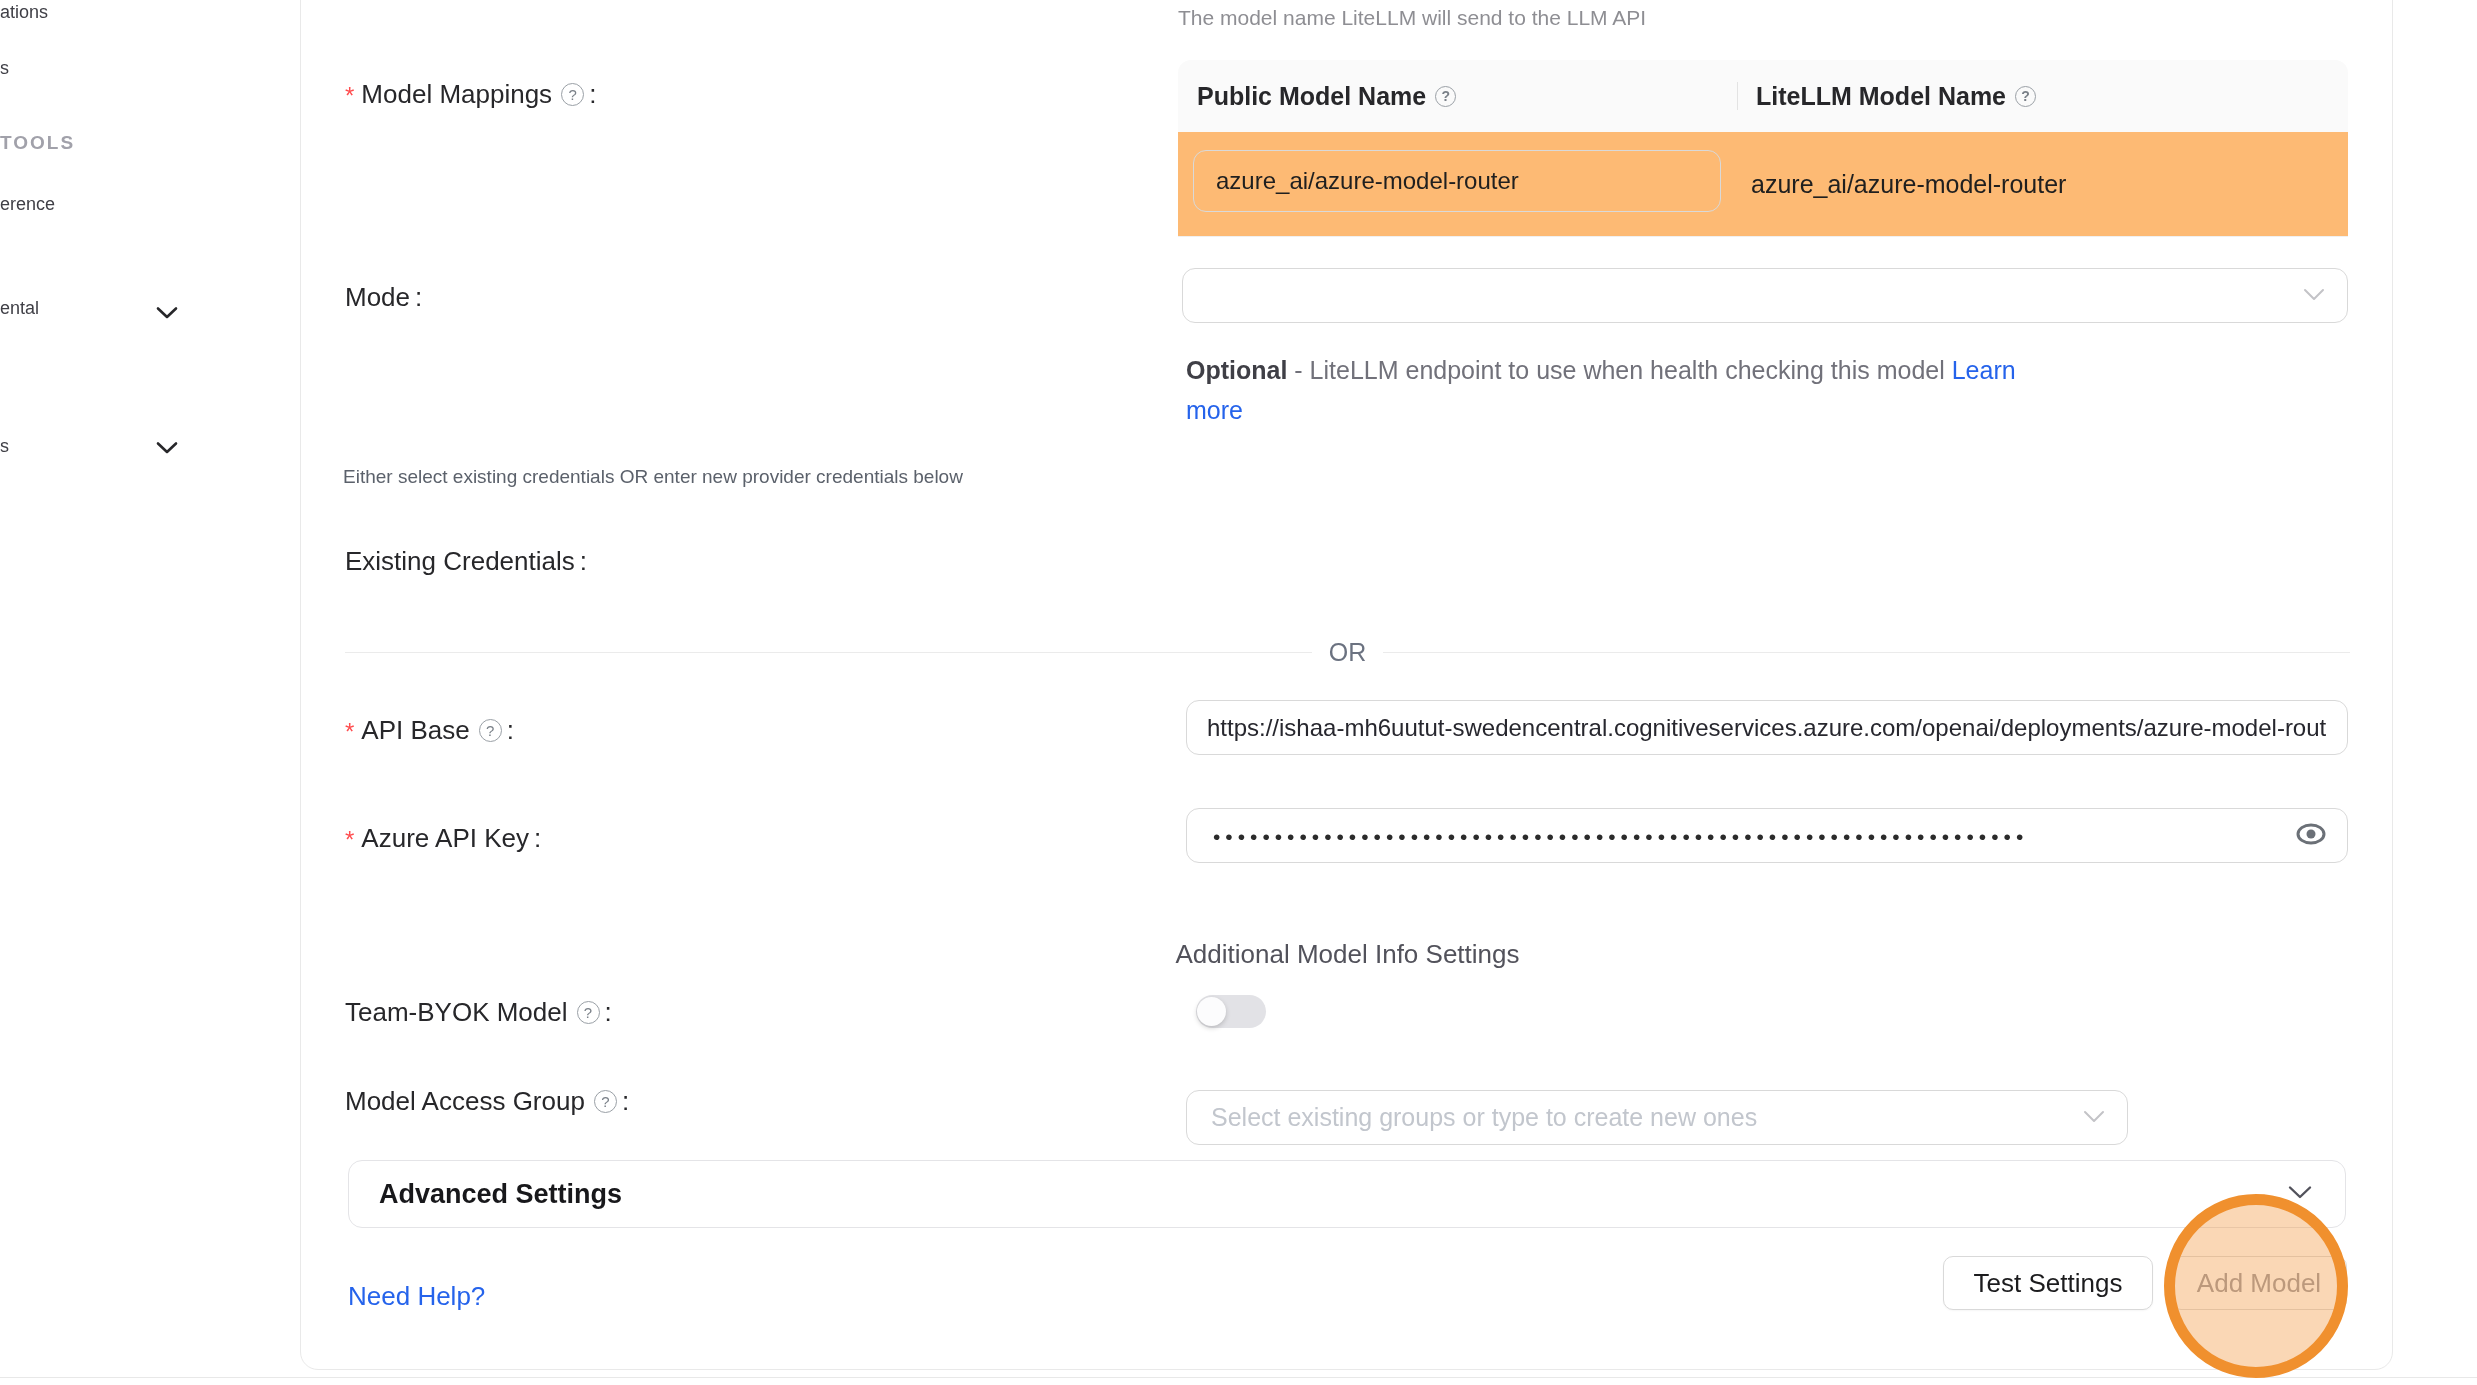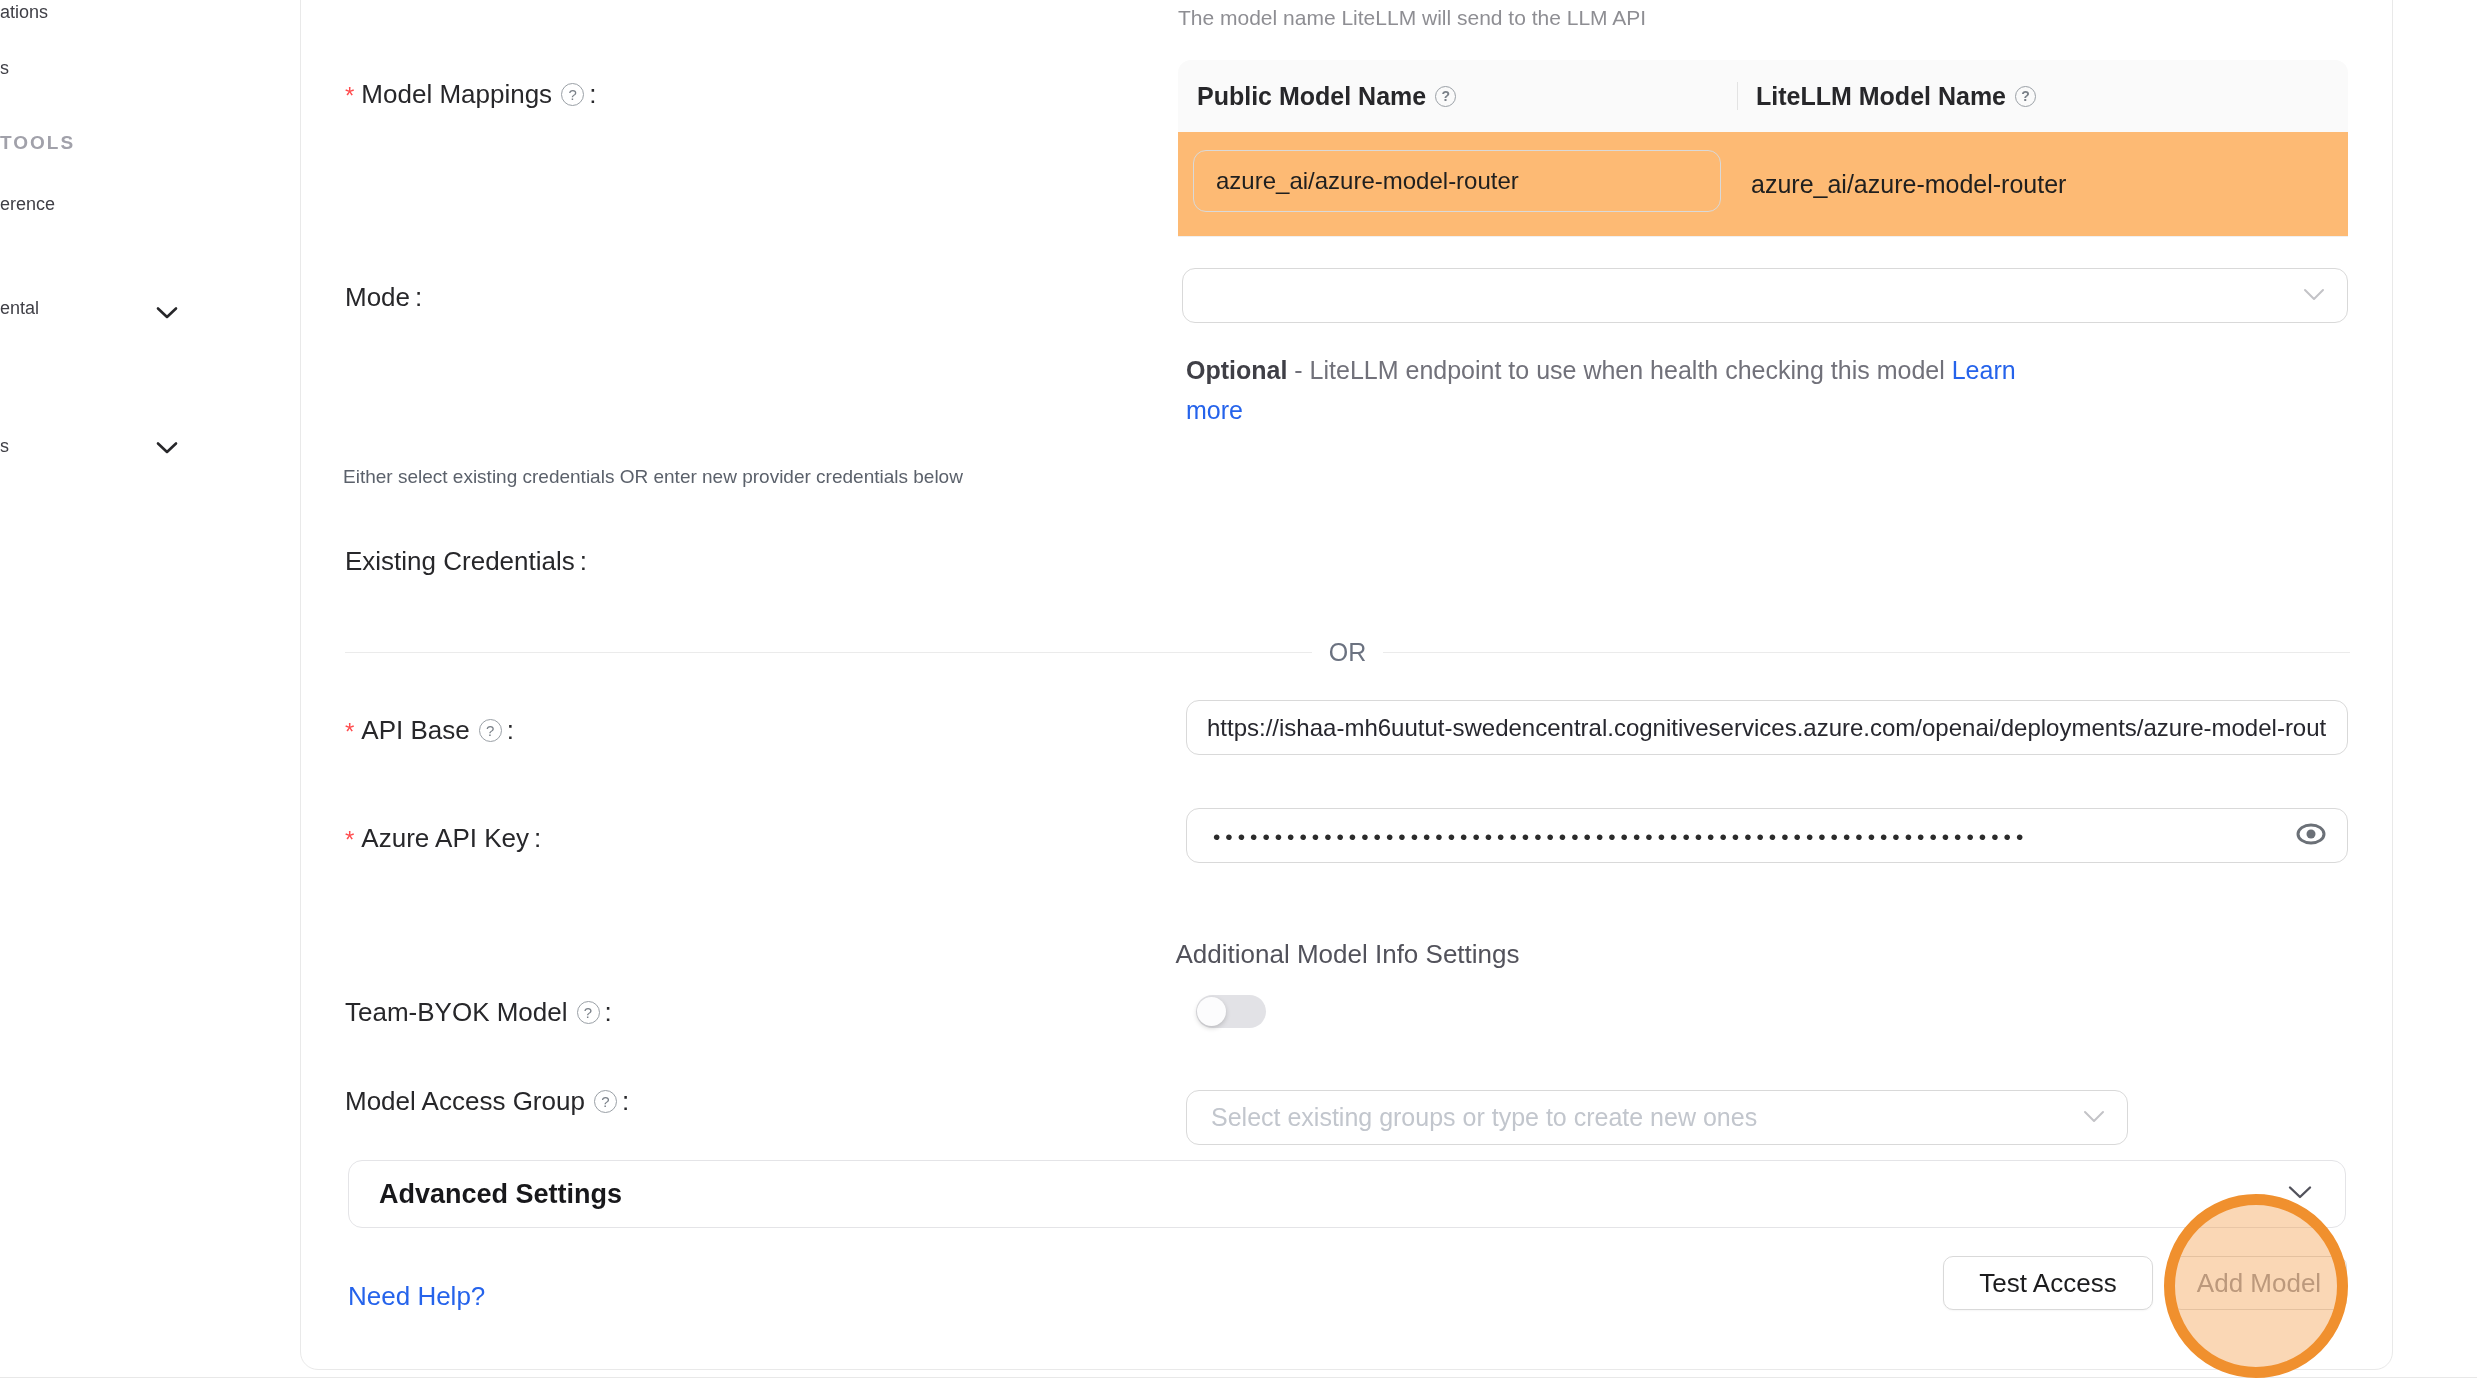--- a/index.html
+++ b/index.html
@@ -225,20 +225,20 @@
   <div class="adv">
     <span class="t">Advanced Settings</span>
     <span>
       <svg width="26" height="15" viewBox="0 0 26 15">
           <path d="M3 2.5 L13 12 L23 2.5" fill="none" stroke="#52525b" stroke-width="2.4" stroke-linecap="round" stroke-linejoin="round"></path>
         </svg>
     </span>
   </div>
 
   <a class="need-help" href="#">Need Help?</a>
-  <div class="btn btn-test">Test Access</div>
+  <div class="btn btn-test">Test Settings</div>
   <div class="btn btn-add">Add Model</div>
 
   <div class="annot"></div>
 
   <div class="bottom-rule"></div>
 
 </div>
 
 </body></html>

